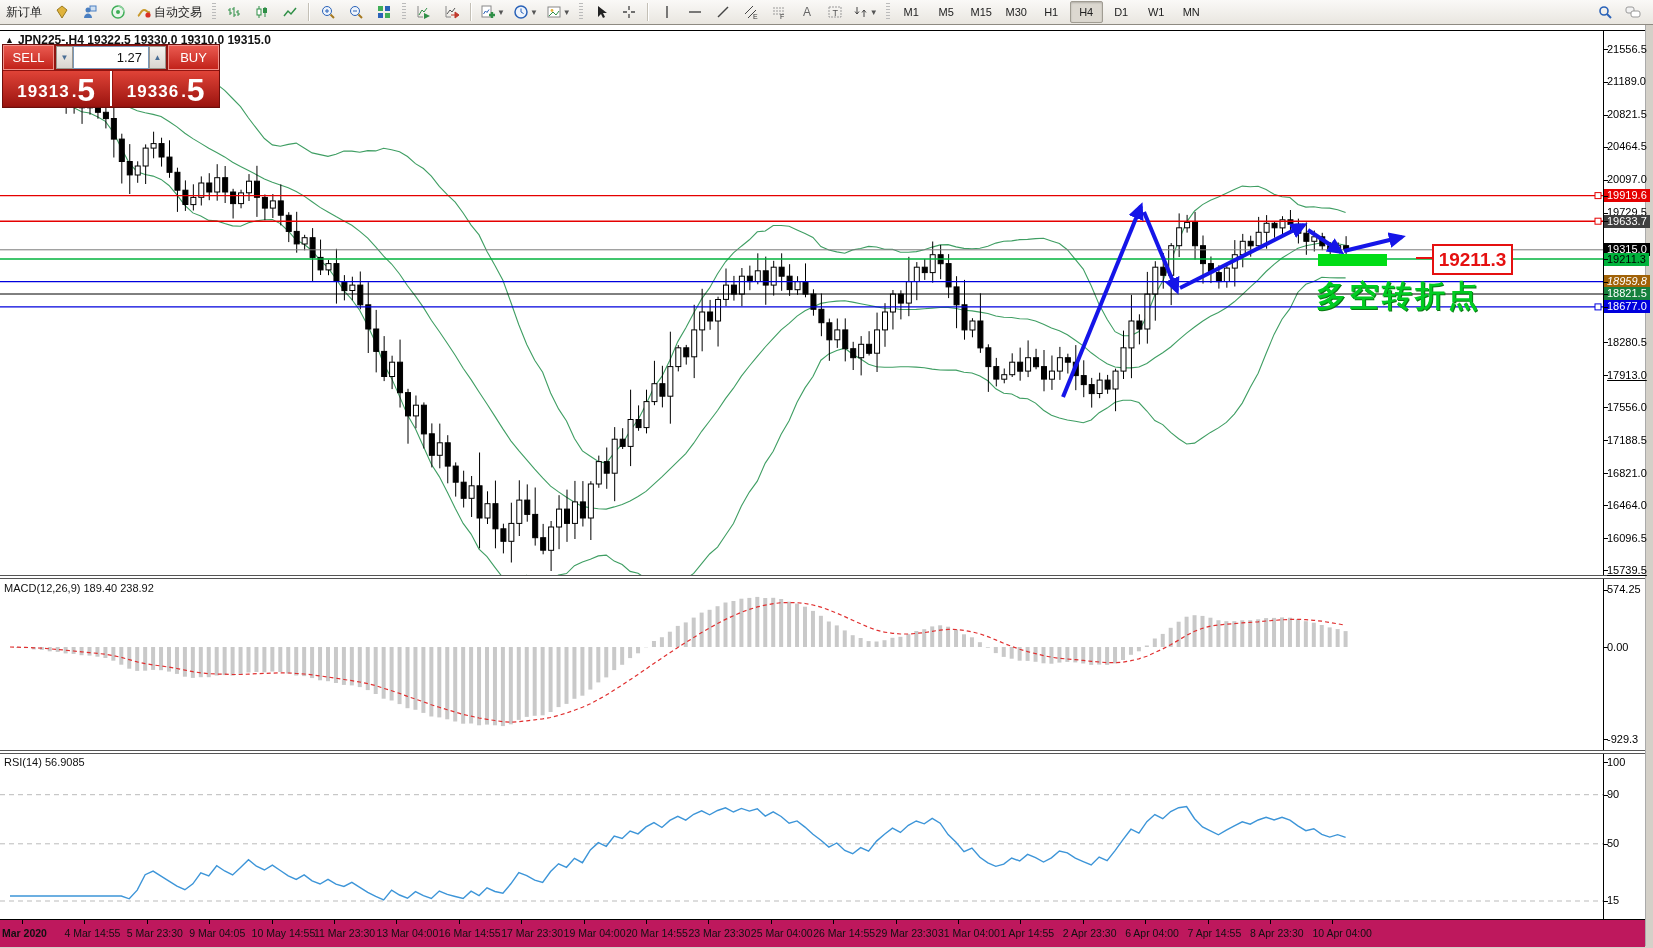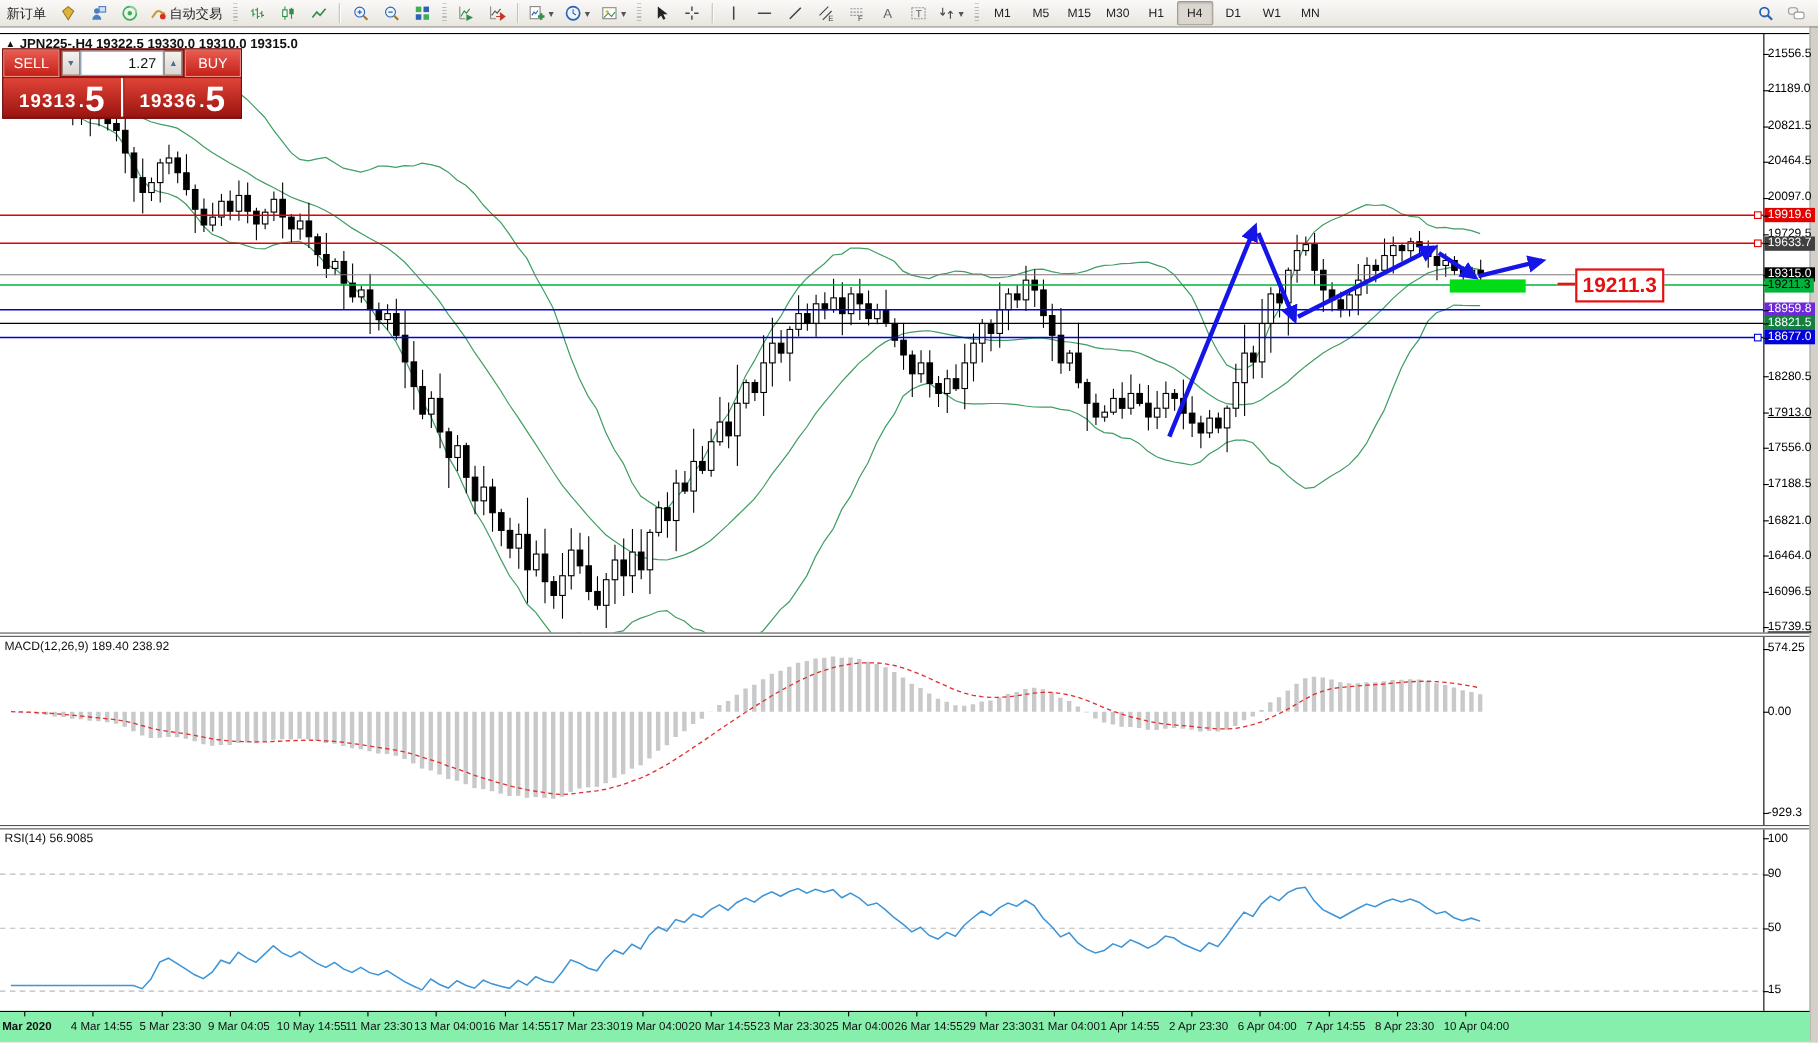--- a/index.html
+++ b/index.html
@@ -40,21 +40,21 @@
   .axlbl{position:absolute;left:1604px;height:13px;line-height:13px;font-size:11px;padding:0 3px;color:#000;white-space:nowrap;}
   .axbox{color:#fff;font-weight:normal;}
   .tick{position:absolute;left:1603px;width:5px;height:1px;background:#000;}
   .ind-label{position:absolute;left:4px;font-size:11px;color:#111;z-index:5;}
   
   #green-rect{position:absolute;background:#00dd16;z-index:6;}
   #callout{position:absolute;border:2px solid #e51010;background:#fff;color:#e51010;font-size:19px;font-weight:bold;display:flex;align-items:center;justify-content:center;z-index:7;}
   #callout-dash{position:absolute;height:2px;background:#e51010;z-index:7;}
   #cn-text{position:absolute;color:#00cc22;font-size:30px;font-weight:bold;letter-spacing:3px;z-index:7;text-shadow:1px 1px 0 #0a7a14;}
   
-  #time-axis{position:absolute;left:0;top:919px;width:1645px;height:27px;border-top:1px solid #000;background:#86efac;}
+  #time-axis{position:absolute;left:0;top:919px;width:1645px;height:27px;border-top:1px solid #000;background:#be185d;}
   .tlab{position:absolute;top:7px;font-size:10.5px;color:#111;white-space:nowrap;}
   .ttick{position:absolute;top:0;width:1px;height:4px;background:#000;}
   .icon16{width:16px;height:16px;display:block;}
 </style>
 </head>
 <body>
 <div id="app">
 
 <div id="toolbar">
   <div class="tbtn">
@@ -899,20 +899,21 @@
       <line x1="0" y1="901.0" x2="1603" y2="901.0" stroke="#bbb" stroke-width="1" stroke-dasharray="5 4"></line>
       <polyline points="10,896.0 17.95,896.0 25.9,896.0 33.85,896.0 41.8,896.0 49.75,896.0 57.7,896.0 65.65,896.0 73.6,896.0 81.55,896.0 89.5,896.0 97.45,896.0 105.4,896.0 113.35000000000001,896.0 121.3,896.0 129.25,898.8 137.2,890.1 145.15,874.7 153.1,871.1 161.05,876.1 169,881.1 176.95000000000002,886.2 184.9,889.7 192.85,883.8 200.8,872.9 208.75,875.9 216.70000000000002,865.7 224.65,871.0 232.6,874.9 240.55,867.4 248.5,859.8 256.45000000000005,866.2 264.4,870.0 272.35,865.2 280.3,870.5 288.25,875.8 296.2,879.4 304.15000000000003,874.9 312.1,880.8 320.05,884.0 328,879.4 335.95,884.2 343.90000000000003,886.4 351.85,882.3 359.8,887.3 367.75,892.4 375.7,896.3 383.65000000000003,899.9 391.6,890.1 399.55,895.0 407.5,898.2 415.45,891.6 423.40000000000003,895.7 431.35,898.4 439.3,891.1 447.25,894.4 455.2,896.5 463.15000000000003,898.5 471.1,891.2 479.05,895.6 487,887.8 494.95,891.5 502.90000000000003,893.3 510.85,883.8 518.8,872.6 526.75,875.6 534.7,880.2 542.65,882.5 550.6,871.5 558.5500000000001,863.8 566.5,867.3 574.45,858.4 582.4,862.7 590.35,849.9 598.3000000000001,842.7 606.25,846.3 614.2,836.0 622.15,838.5 630.1,831.0 638.0500000000001,833.9 646,826.9 653.95,822.6 661.9,827.5 669.85,820.4 677.8000000000001,816.4 685.75,820.1 693.7,814.3 701.65,810.8 709.6,814.8 717.5500000000001,810.5 725.5,807.8 733.45,812.0 741.4,808.4 749.35,811.1 757.3000000000001,808.8 765.25,816.1 773.2,811.9 781.15,816.5 789.1,823.2 797.0500000000001,820.9 805,827.1 812.95,834.3 820.9,840.2 828.85,847.1 836.8000000000001,843.0 844.75,850.4 852.7,853.7 860.65,847.6 868.6,851.2 876.5500000000001,841.1 884.5,834.3 892.45,828.2 900.4,832.4 908.35,825.3 916.3000000000001,821.0 924.25,823.8 932.2,818.4 940.15,823.2 948.1,834.6 956.0500000000001,842.3 964,851.7 971.95,848.0 979.9,857.2 987.85,862.8 995.8000000000001,866.3 1003.75,864.1 1011.7,858.0 1019.65,861.0 1027.6,854.4 1035.55,857.7 1043.5,862.0 1051.45,857.8 1059.4,851.0 1067.3500000000001,852.8 1075.3,858.2 1083.25,861.6 1091.2,864.9 1099.15,857.0 1107.1000000000001,860.6 1115.05,850.6 1123,839.6 1130.95,829.2 1138.9,833.2 1146.8500000000001,821.7 1154.8,814.6 1162.75,818.7 1170.7,811.5 1178.65,807.7 1186.6000000000001,806.6 1194.55,818.7 1202.5,826.9 1210.45,830.9 1218.4,834.8 1226.3500000000001,830.2 1234.3,825.9 1242.25,821.8 1250.2,824.2 1258.15,820.0 1266.1000000000001,817.3 1274.05,819.9 1282,817.3 1289.95,820.2 1297.9,825.8 1305.8500000000001,830.7 1313.8,828.7 1321.75,834.3 1329.7,837.1 1337.65,834.7 1345.6000000000001,837.4" fill="none" stroke="#3d95d8" stroke-width="1.4"></polyline>
     </svg>
 
 <div class="ind-label" style="top:582px">MACD(12,26,9) 189.40 238.92</div>
 <div class="ind-label" style="top:756px">RSI(14) 56.9085</div>
 
 <div id="green-rect" style="left: 1318px; top: 254px; width: 69px; height: 12px; background: rgb(0, 221, 22);"></div>
 <div id="callout" style="left: 1432px; top: 244px; width: 77px; height: 27px;">19211.3</div>
 <div id="callout-dash" style="left: 1416px; top: 256.5px; width: 16px;"></div>
+<div id="cn-text" style="left: 1316px; top: 276px;">多空转折点</div>
 
 <div id="time-axis">
       <div class="tlab" style="left: 2px; font-weight: bold;">Mar 2020</div>
       <div class="ttick" style="left: 22px;"></div>
       <div class="tlab" style="left: 64.4px;">4 Mar 14:55</div>
       <div class="ttick" style="left: 84.4px;"></div>
       <div class="tlab" style="left: 126.8px;">5 Mar 23:30</div>
       <div class="ttick" style="left: 146.8px;"></div>
       <div class="tlab" style="left: 189.2px;">9 Mar 04:05</div>
       <div class="ttick" style="left: 209.2px;"></div>
@@ -984,21 +985,21 @@
       <div class="axlbl" style="top: 563.503px; text-decoration: underline;">15739.5</div>
       <div class="tick" style="top: 570.003px;"></div>
       <div class="axlbl axbox" style="top: 189.11px; background: rgb(229, 0, 0); color: rgb(255, 255, 255);">19919.6</div>
       <div class="tick" style="top: 195.61px;"></div>
       <div class="axlbl axbox" style="top: 214.717px; background: #404040; color: rgb(255, 255, 255);">19633.7</div>
       <div class="tick" style="top: 221.217px;"></div>
       <div class="axlbl axbox" style="top: 243.261px; background: rgb(0, 0, 0); color: rgb(255, 255, 255);">19315.0</div>
       <div class="tick" style="top: 249.761px;"></div>
       <div class="axlbl axbox" style="top: 252.549px; background: rgb(0, 179, 60); color: rgb(0, 0, 0);">19211.3</div>
       <div class="tick" style="top: 259.049px;"></div>
-      <div class="axlbl axbox" style="top: 275.075px; background: #6d28d9; color: rgb(255, 255, 255);">18959.8</div>
+      <div class="axlbl axbox" style="top: 275.075px; background: #a16207; color: rgb(255, 255, 255); font-style: italic;">18959.8</div>
       <div class="tick" style="top: 281.575px;"></div>
       <div class="axlbl axbox" style="top: 287.462px; background: #15803d; color: rgb(255, 255, 255);">18821.5</div>
       <div class="tick" style="top: 293.962px;"></div>
       <div class="axlbl axbox" style="top: 300.404px; background: rgb(0, 0, 221); color: rgb(255, 255, 255);">18677.0</div>
       <div class="tick" style="top: 306.904px;"></div>
       <div class="axlbl" style="top: 583.474px;">574.25</div>
       <div class="tick" style="top: 589.974px;"></div>
       <div class="axlbl" style="top: 640.5px;">0.00</div>
       <div class="tick" style="top: 647px;"></div>
       <div class="axlbl" style="top: 732.784px;">-929.3</div>

